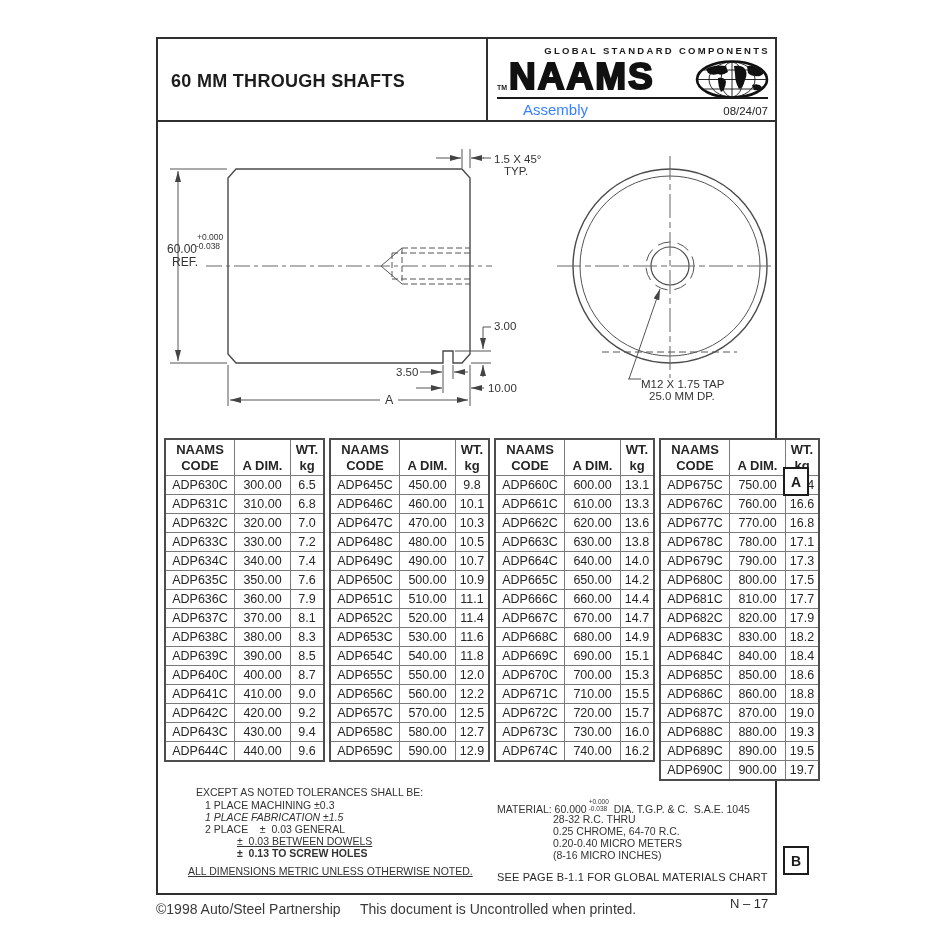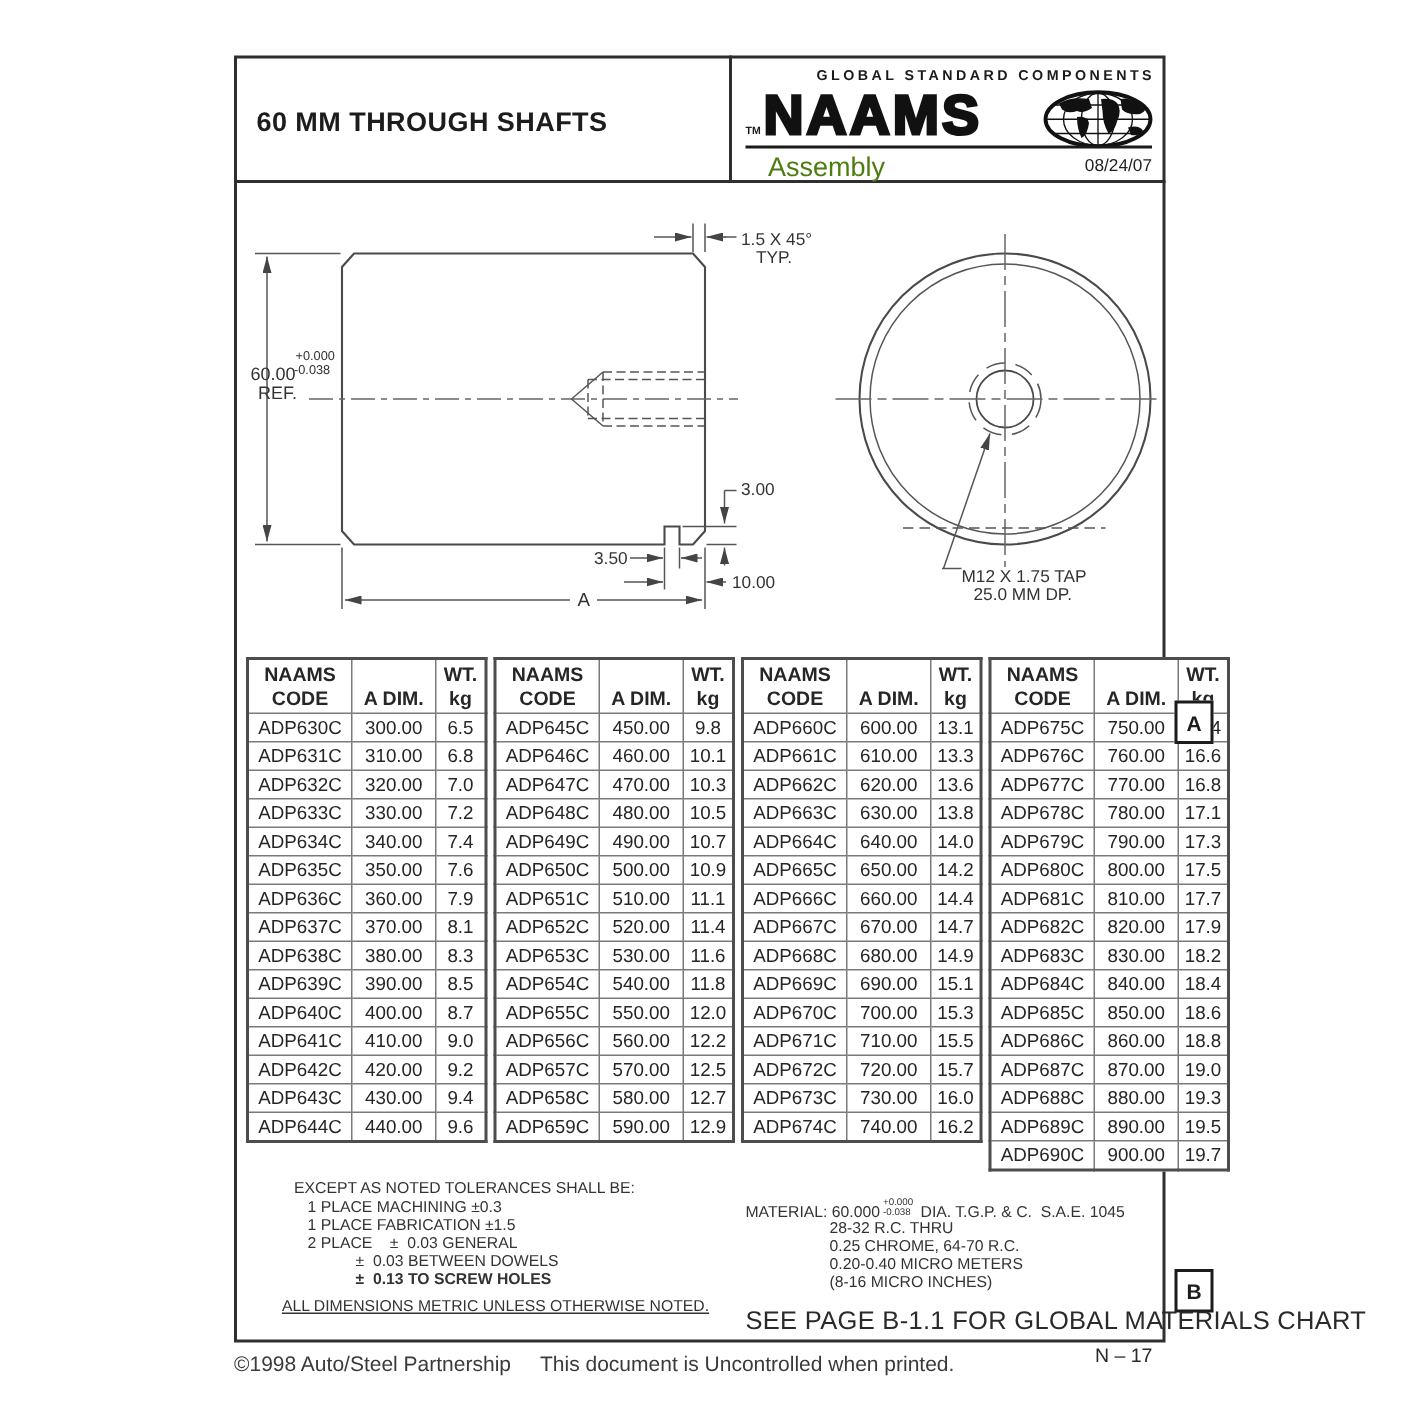--- a/index.html
+++ b/index.html
@@ -12,21 +12,21 @@
   
   .page-border{left:156px;top:37px;width:621px;height:858px;border:2px solid #2f2f2f;box-sizing:border-box;}
   .hdr-divider{left:156px;top:120px;width:621px;height:2px;background:#2f2f2f;}
   .hdr-vline{left:486px;top:37px;width:2px;height:85px;background:#2f2f2f;}
   
   .title{left:158px;top:71px;width:260px;text-align:center;font-size:18px;font-weight:bold;color:#1c1c1c;letter-spacing:.3px;}
   .brand-top{left:506px;top:45px;width:264px;text-align:right;font-size:9.5px;font-weight:bold;letter-spacing:2.3px;color:#1a1a1a;white-space:nowrap;}
   .brand-tm{left:497px;top:84px;font-size:7px;font-weight:bold;color:#1a1a1a;}
   .brand{left:509px;top:58px;font-size:37px;font-weight:bold;line-height:1;color:#111;-webkit-text-stroke:2.1px #111;letter-spacing:2px;}
   .brand-rule{left:497px;top:97px;width:271px;height:2px;background:#1a1a1a;}
-  .assembly{left:512px;top:101px;font-size:18px;color:#4d7c0f;}
+  .assembly{left:523px;top:101px;font-size:15px;color:#3b82f6;}
   .date{left:700px;top:105px;width:68px;text-align:right;font-size:11.5px;color:#222;}
   
   .tables{left:164px;top:438px;display:flex;gap:4px;align-items:flex-start;}
   table.pt{border-collapse:collapse;background:#fff;}
   table.pt{border:2px solid #4d4d4d;}
   table.pt th, table.pt td{border:1px solid #7a7a7a;padding:0 2px;text-align:center;color:#262626;}
   table.pt th{font-size:13px;font-weight:bold;line-height:16px;height:34px;vertical-align:bottom;padding-bottom:1px;}
   table.pt td{font-size:12.5px;height:18px;line-height:18px;white-space:nowrap;}
   table.pt td:nth-child(1){width:64px;}
   table.pt td:nth-child(2){width:51px;}
@@ -34,32 +34,32 @@
   .hl{display:block;}
   
   .zone{width:26px;height:29px;border:2px solid #1c1c1c;background:#fff;box-sizing:border-box;
         display:flex;align-items:center;justify-content:center;font-size:14px;font-weight:bold;color:#1c1c1c;}
   .zone-a{left:783px;top:467px;}
   .zone-b{left:783px;top:846px;}
   
   .note{font-size:10.5px;color:#333;white-space:pre;}
   .n0{left:196px;top:786px;}
   .n1{left:205px;top:799px;}
-  .n2{left:205px;top:811px;}
+  .n2{left:205px;top:811px;font-style:italic;}
   .n3{left:205px;top:823px;text-align:right;}
-  .n4{left:237px;top:835px;}
+  .n4{left:237px;top:835px;text-decoration:underline;}
   .n5{left:237px;top:847px;font-weight:bold;}
   .n6{left:188px;top:865px;text-decoration:underline;}
   .m1{left:497px;top:799px;font-size:10.5px;color:#333;white-space:pre;}
   .tolstack{display:inline-block;vertical-align:2px;font-size:6.5px;line-height:6.5px;text-align:left;margin:0 2px;}
   .m2{left:553px;top:813px;text-align:right;}
   .m3{left:553px;top:825px;}
   .m4{left:553px;top:837px;}
   .m5{left:553px;top:849px;}
-  .see{left:497px;top:871px;font-size:17px;color:#2a2a2a;letter-spacing:.2px;}
+  .see{left:497px;top:871px;font-size:11px;color:#2a2a2a;letter-spacing:.2px;}
   
   .foot{font-size:14px;color:#3a3a3a;}
   .f1{left:156px;top:901px;}
   .f2{left:360px;top:901px;}
   .f3{left:730px;top:896px;width:80px;font-size:13px;color:#2a2a2a;}
   
   svg text{font-family:"Liberation Sans",sans-serif;fill:#333;}
 </style>
 </head>
 <body>

